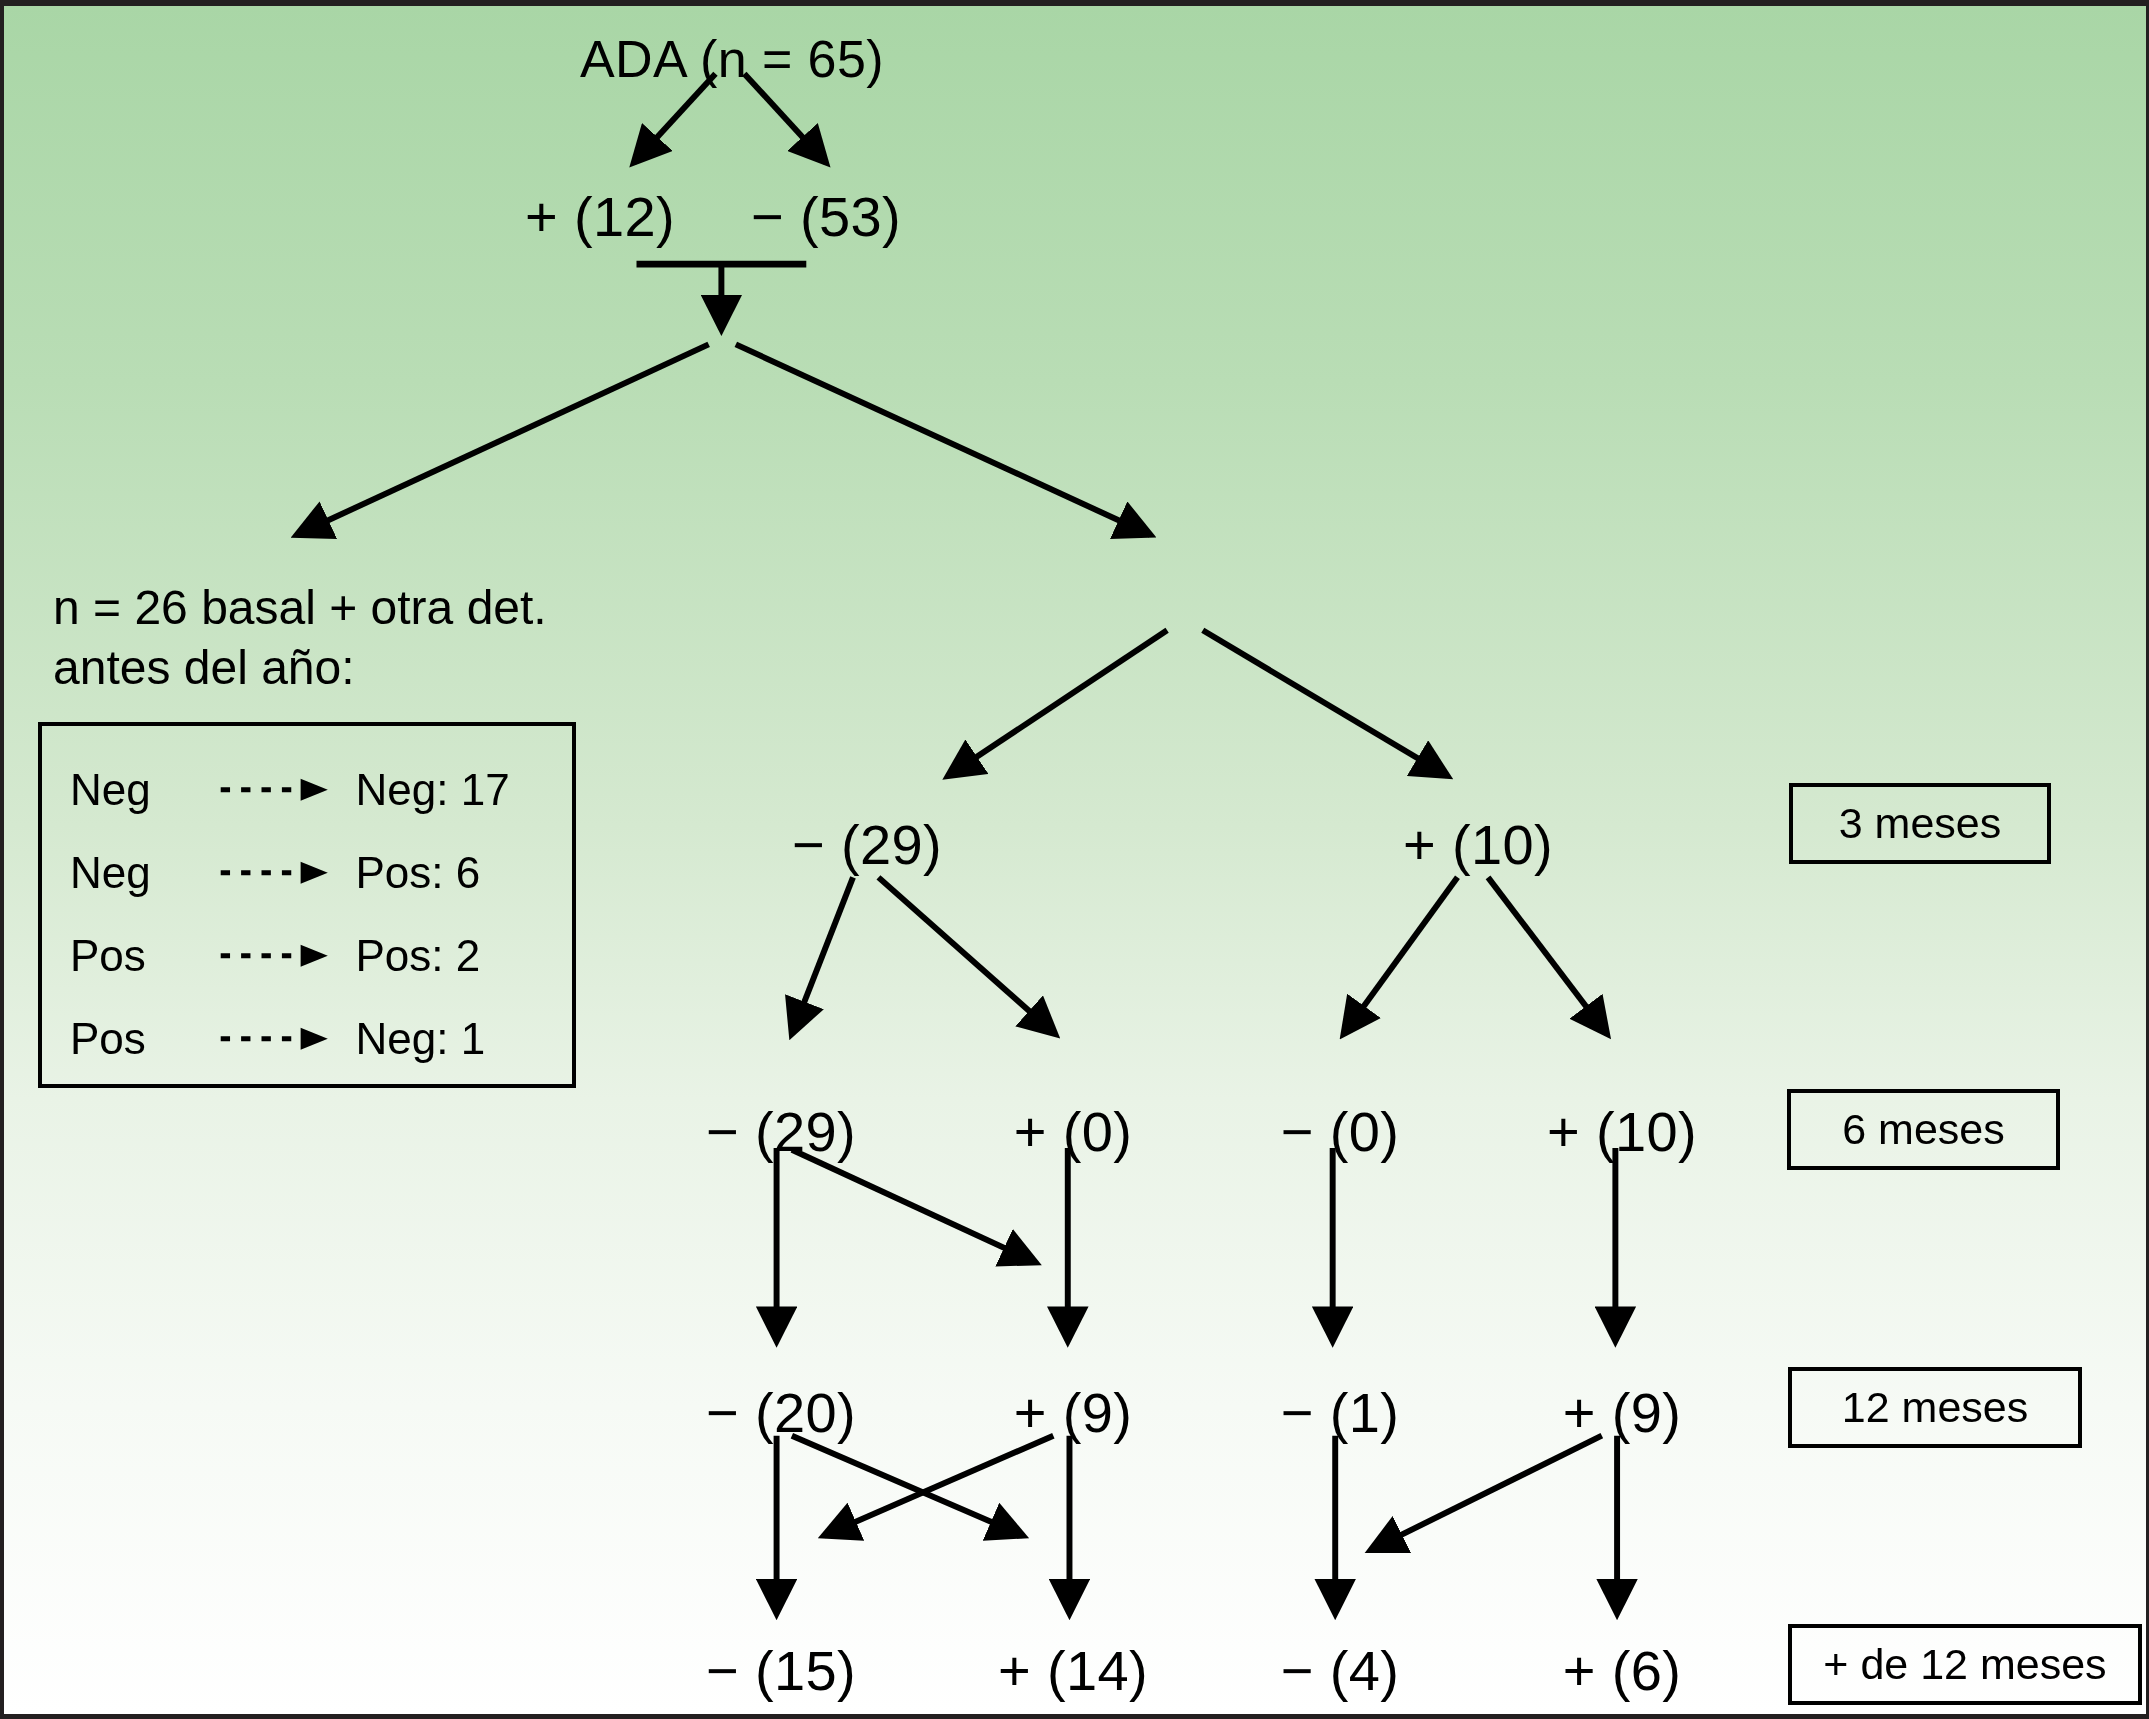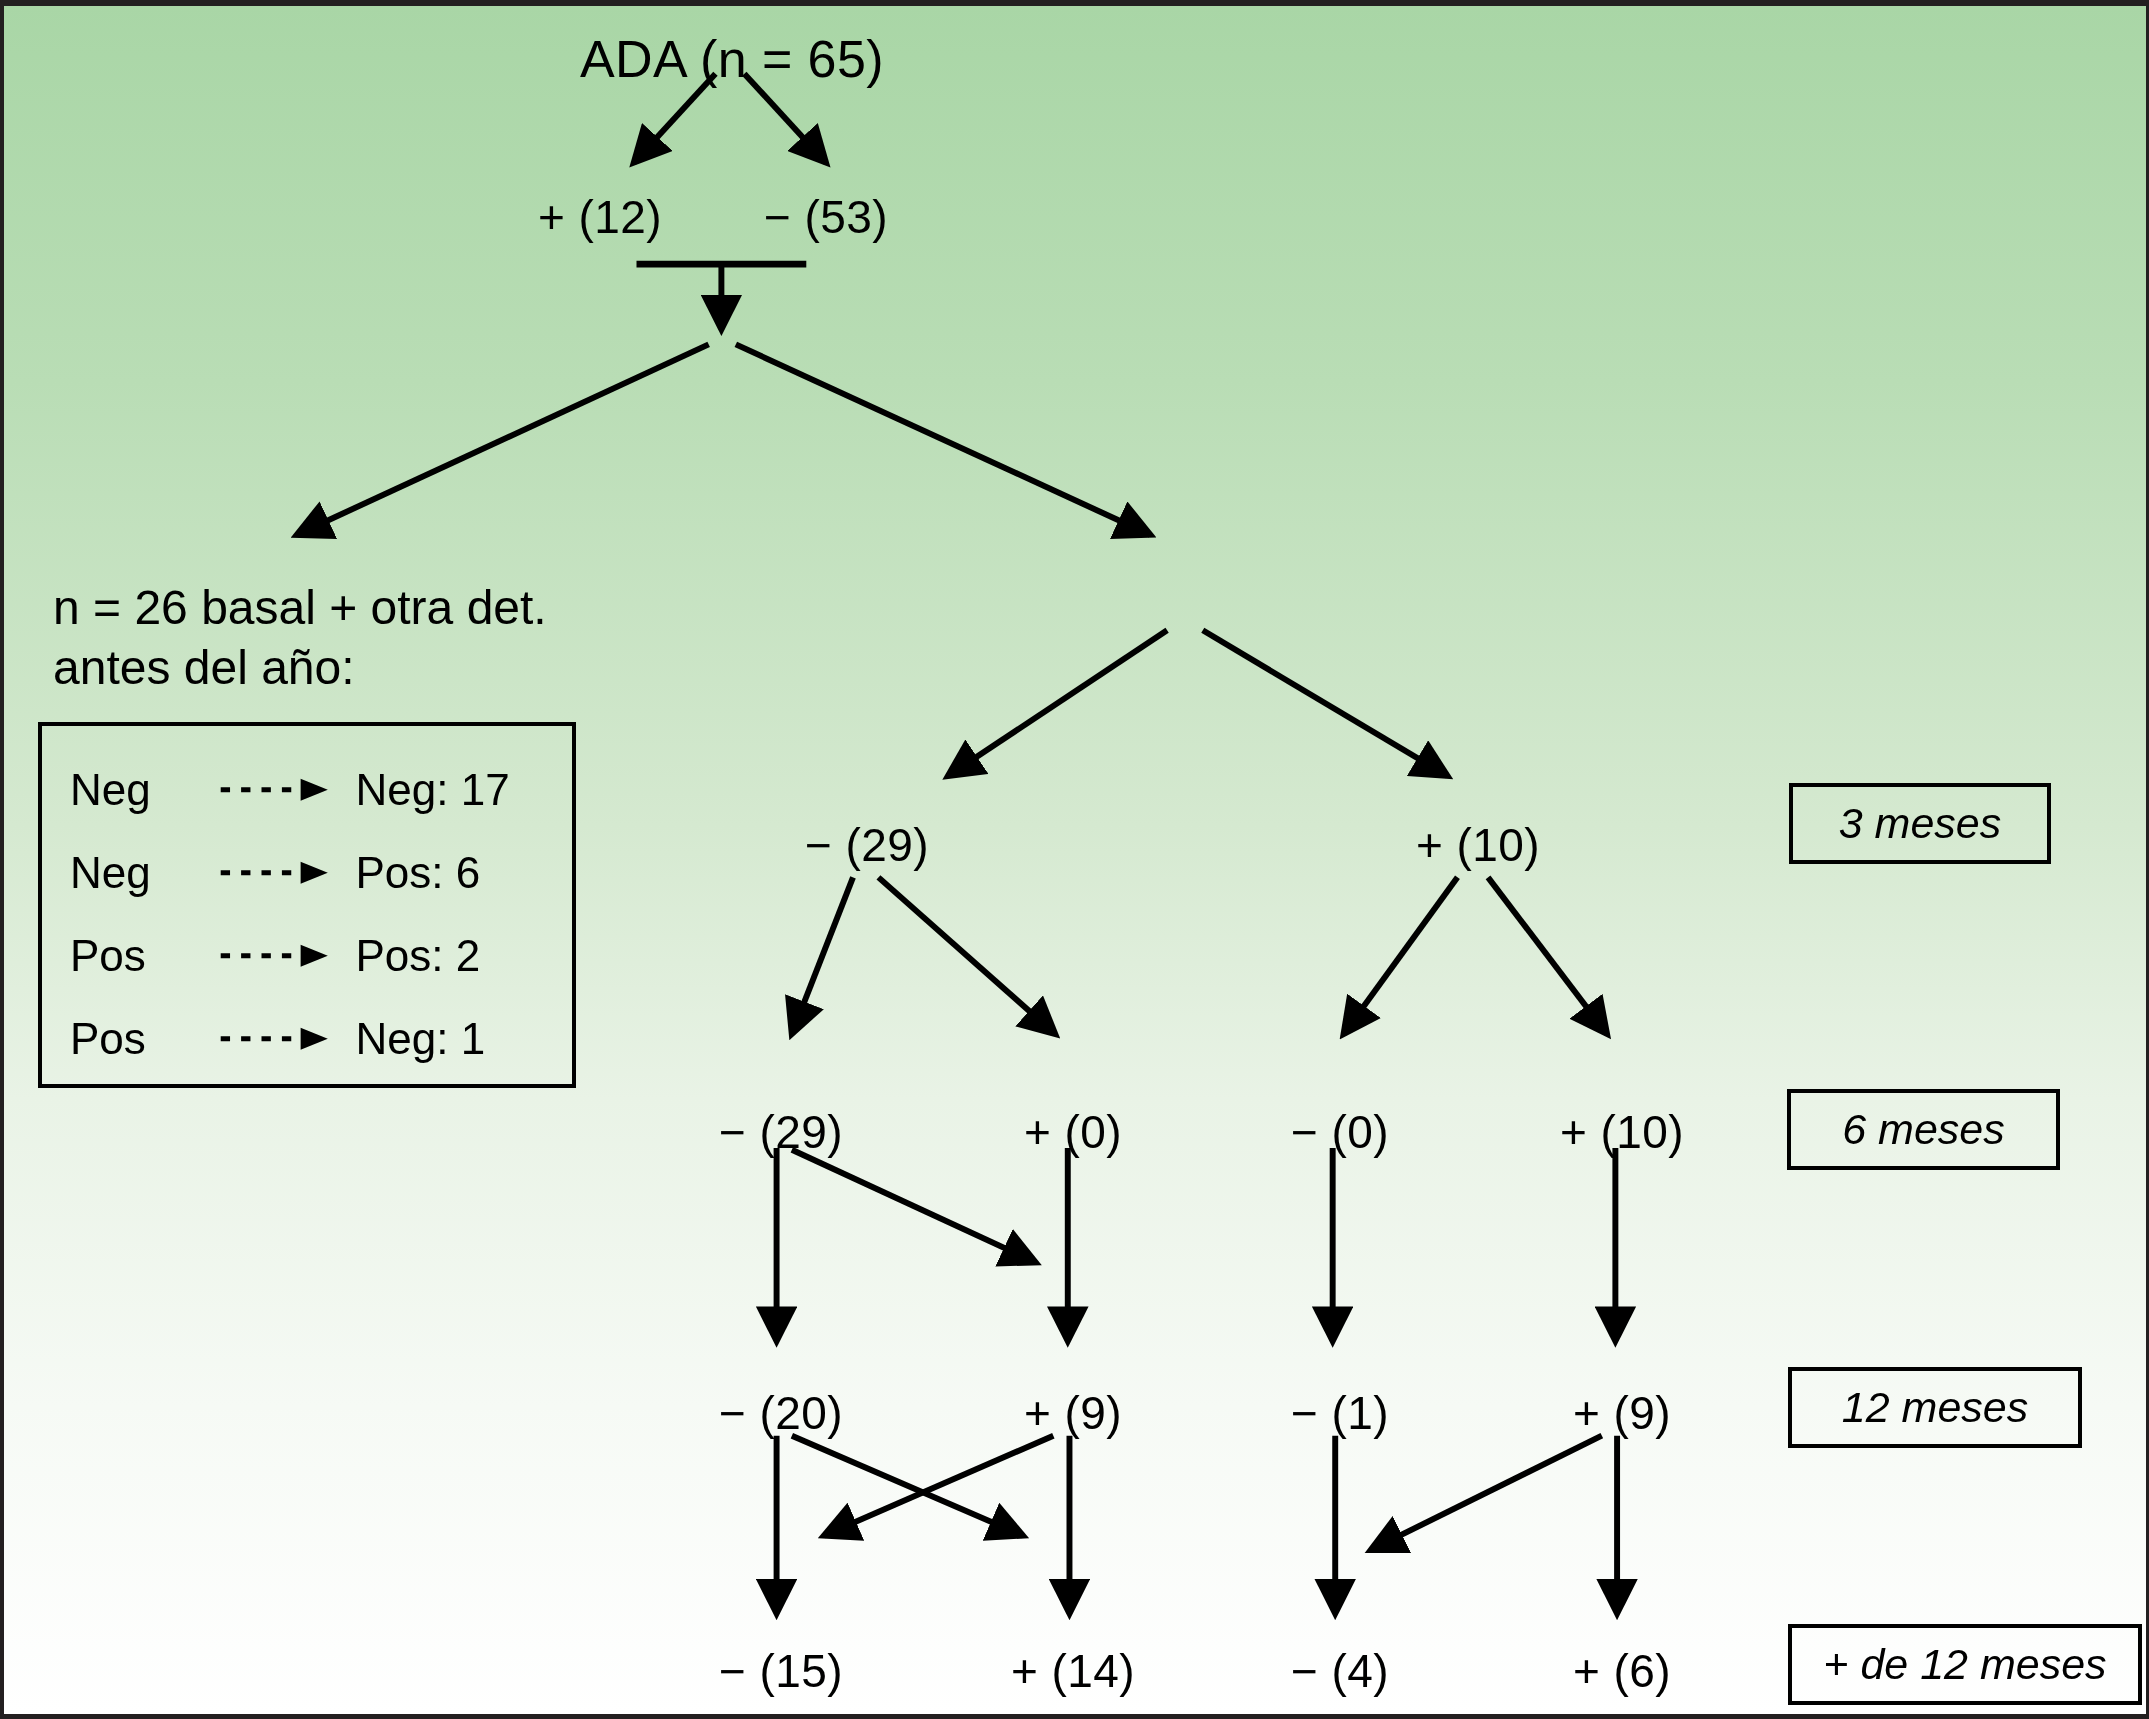--- a/index.html
+++ b/index.html
@@ -24,21 +24,21 @@
   #edges {
     position: absolute;
     left: 0; top: 0;
     width: 100%;
     height: 100%;
     pointer-events: none;
   }
   .node {
     position: absolute;
     white-space: nowrap;
-    font-size: 46px;
+    font-size: 56px;
     line-height: 1.05;
     letter-spacing: 0.4px;
     transform: translate(-50%, -50%);
     text-align: center;
   }
   .title-node { font-size: 52px; }
   .legend-heading {
     position: absolute;
     font-size: 48px;
     line-height: 1.25;
@@ -72,21 +72,20 @@
   .legend-to { flex: 1 1 auto; }
   .time-box {
     position: absolute;
     border: 4.3px solid #000;
     box-sizing: border-box;
     display: flex;
     align-items: center;
     justify-content: center;
     font-size: 43px;
     background: transparent;
-    font-style: italic;
   }
 </style>
 </head>
 <body>
 
 <div id="figure">
 
   <svg id="edges" viewBox="0 0 2523 2019" preserveAspectRatio="none" xmlns="http://www.w3.org/2000/svg">
     <defs>
       <marker id="ah" viewBox="0 0 12 12" refX="10" refY="6" markerWidth="7" markerHeight="7" orient="auto-start-reverse">

